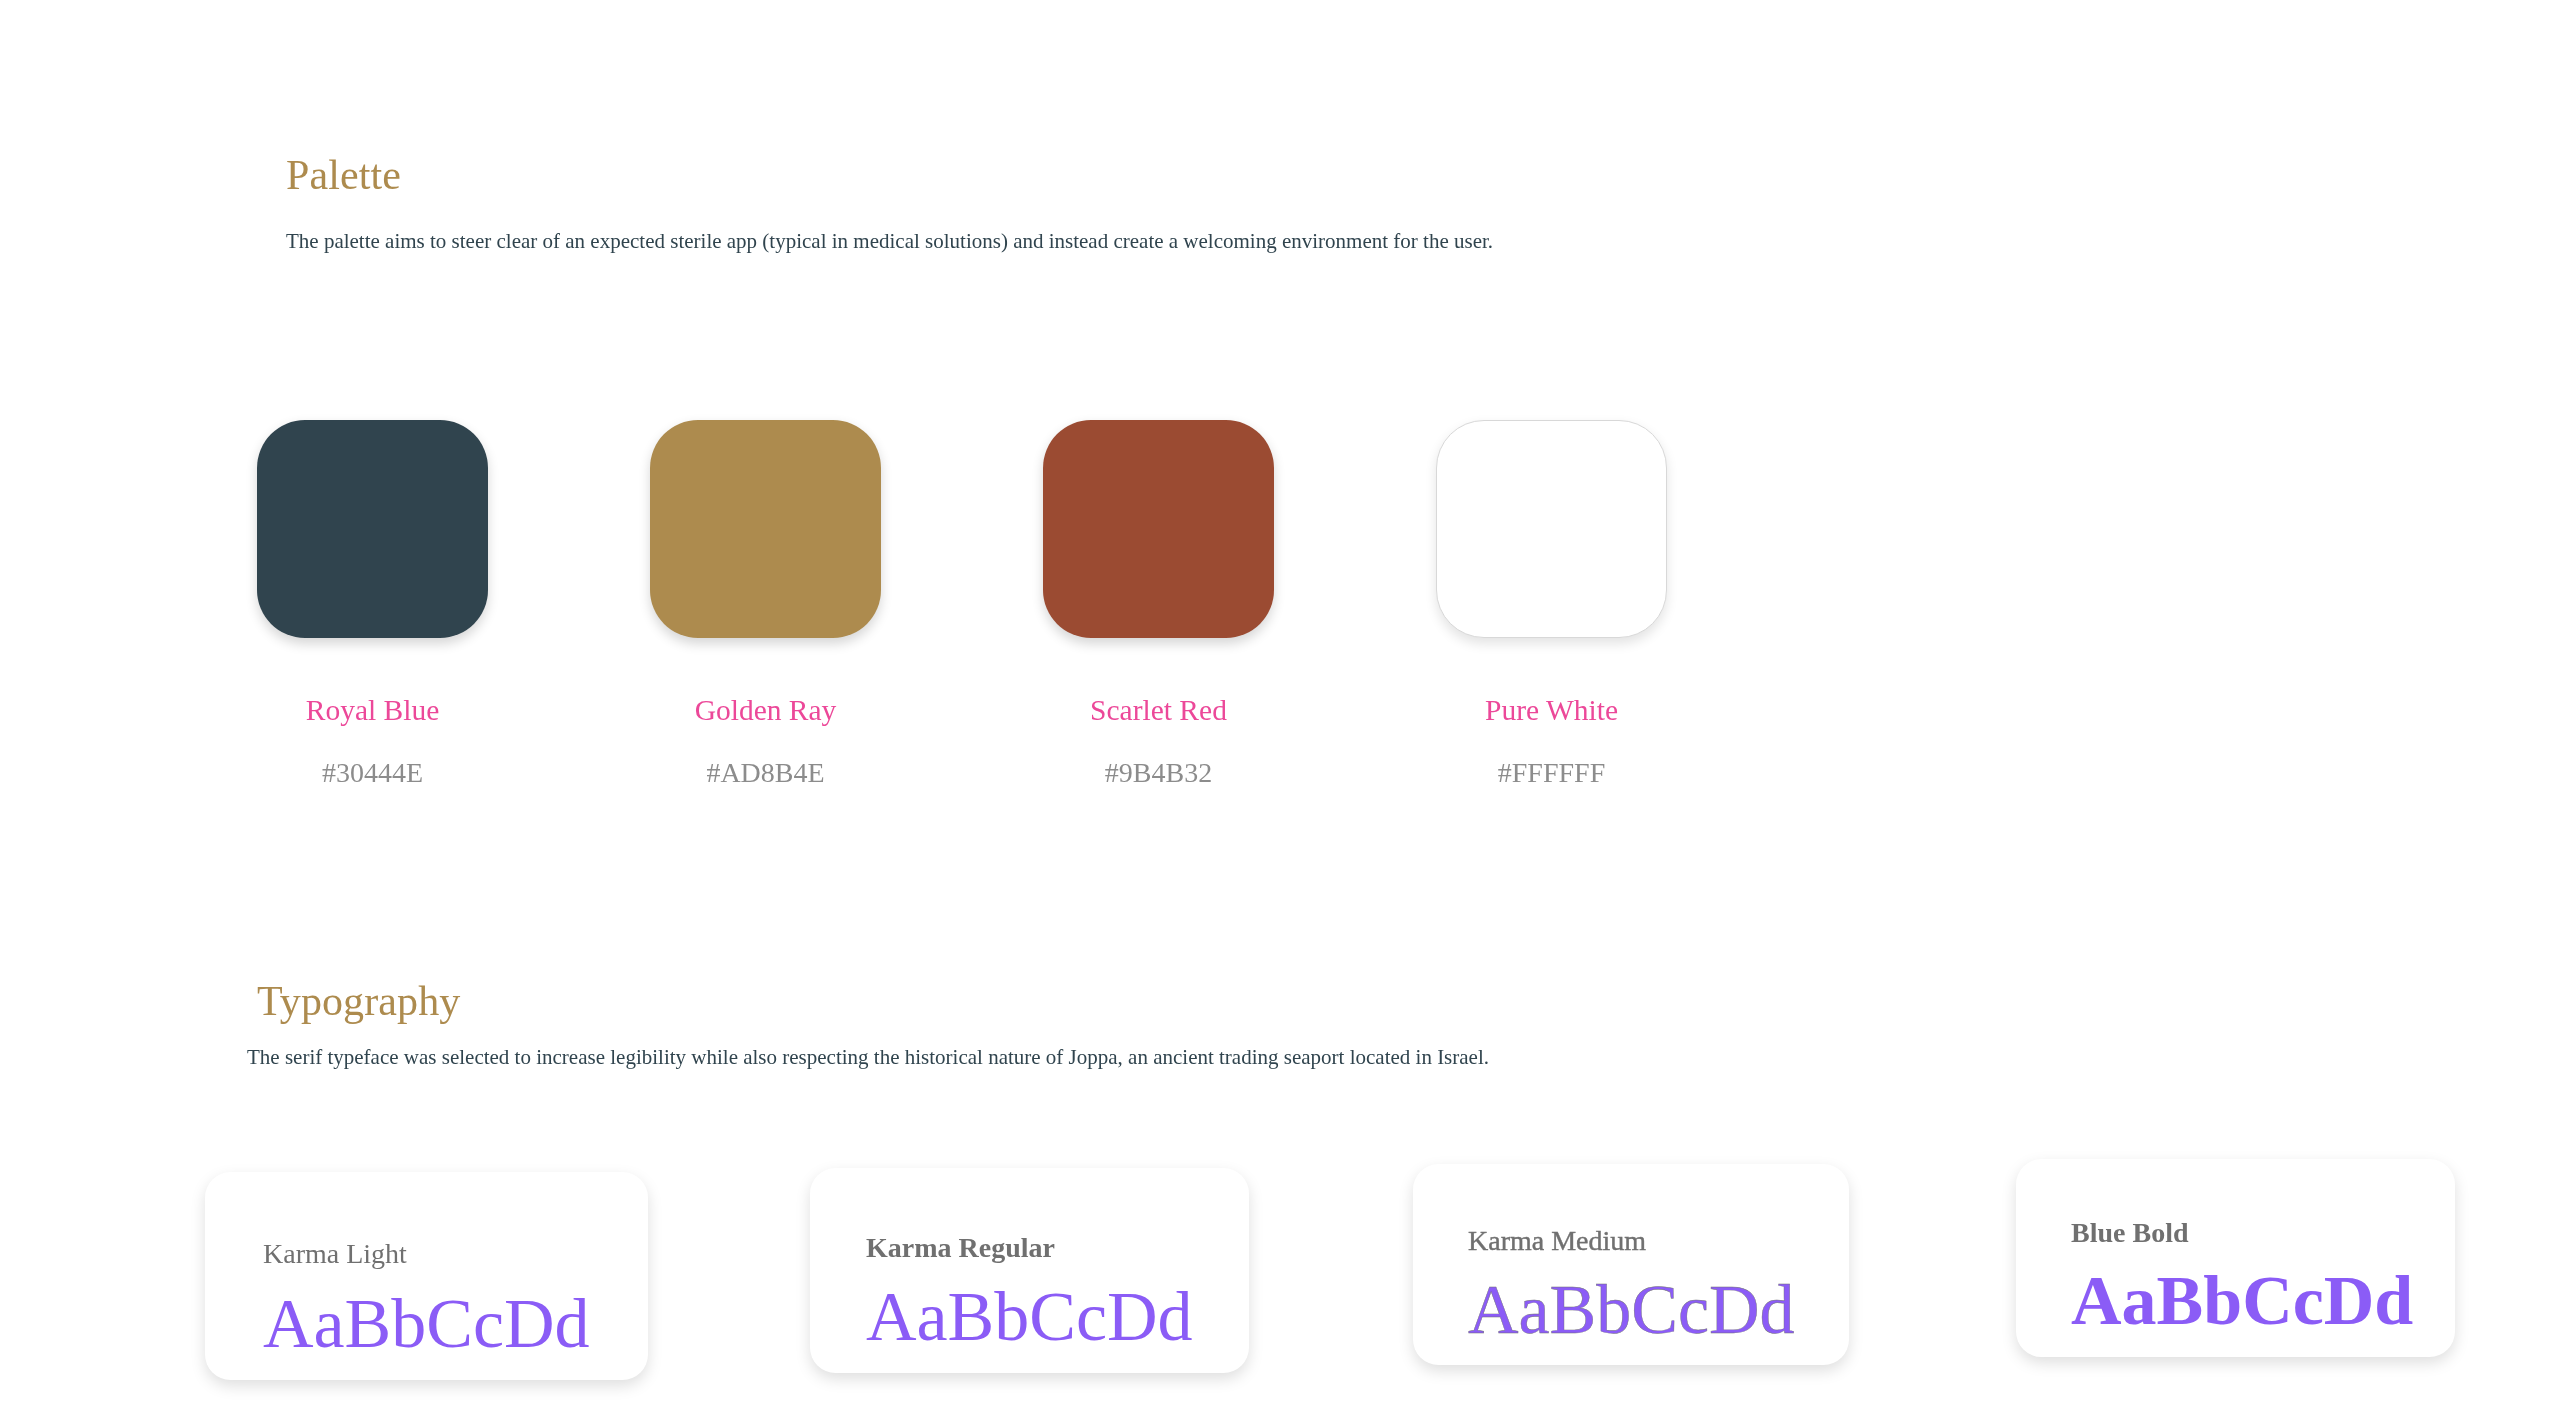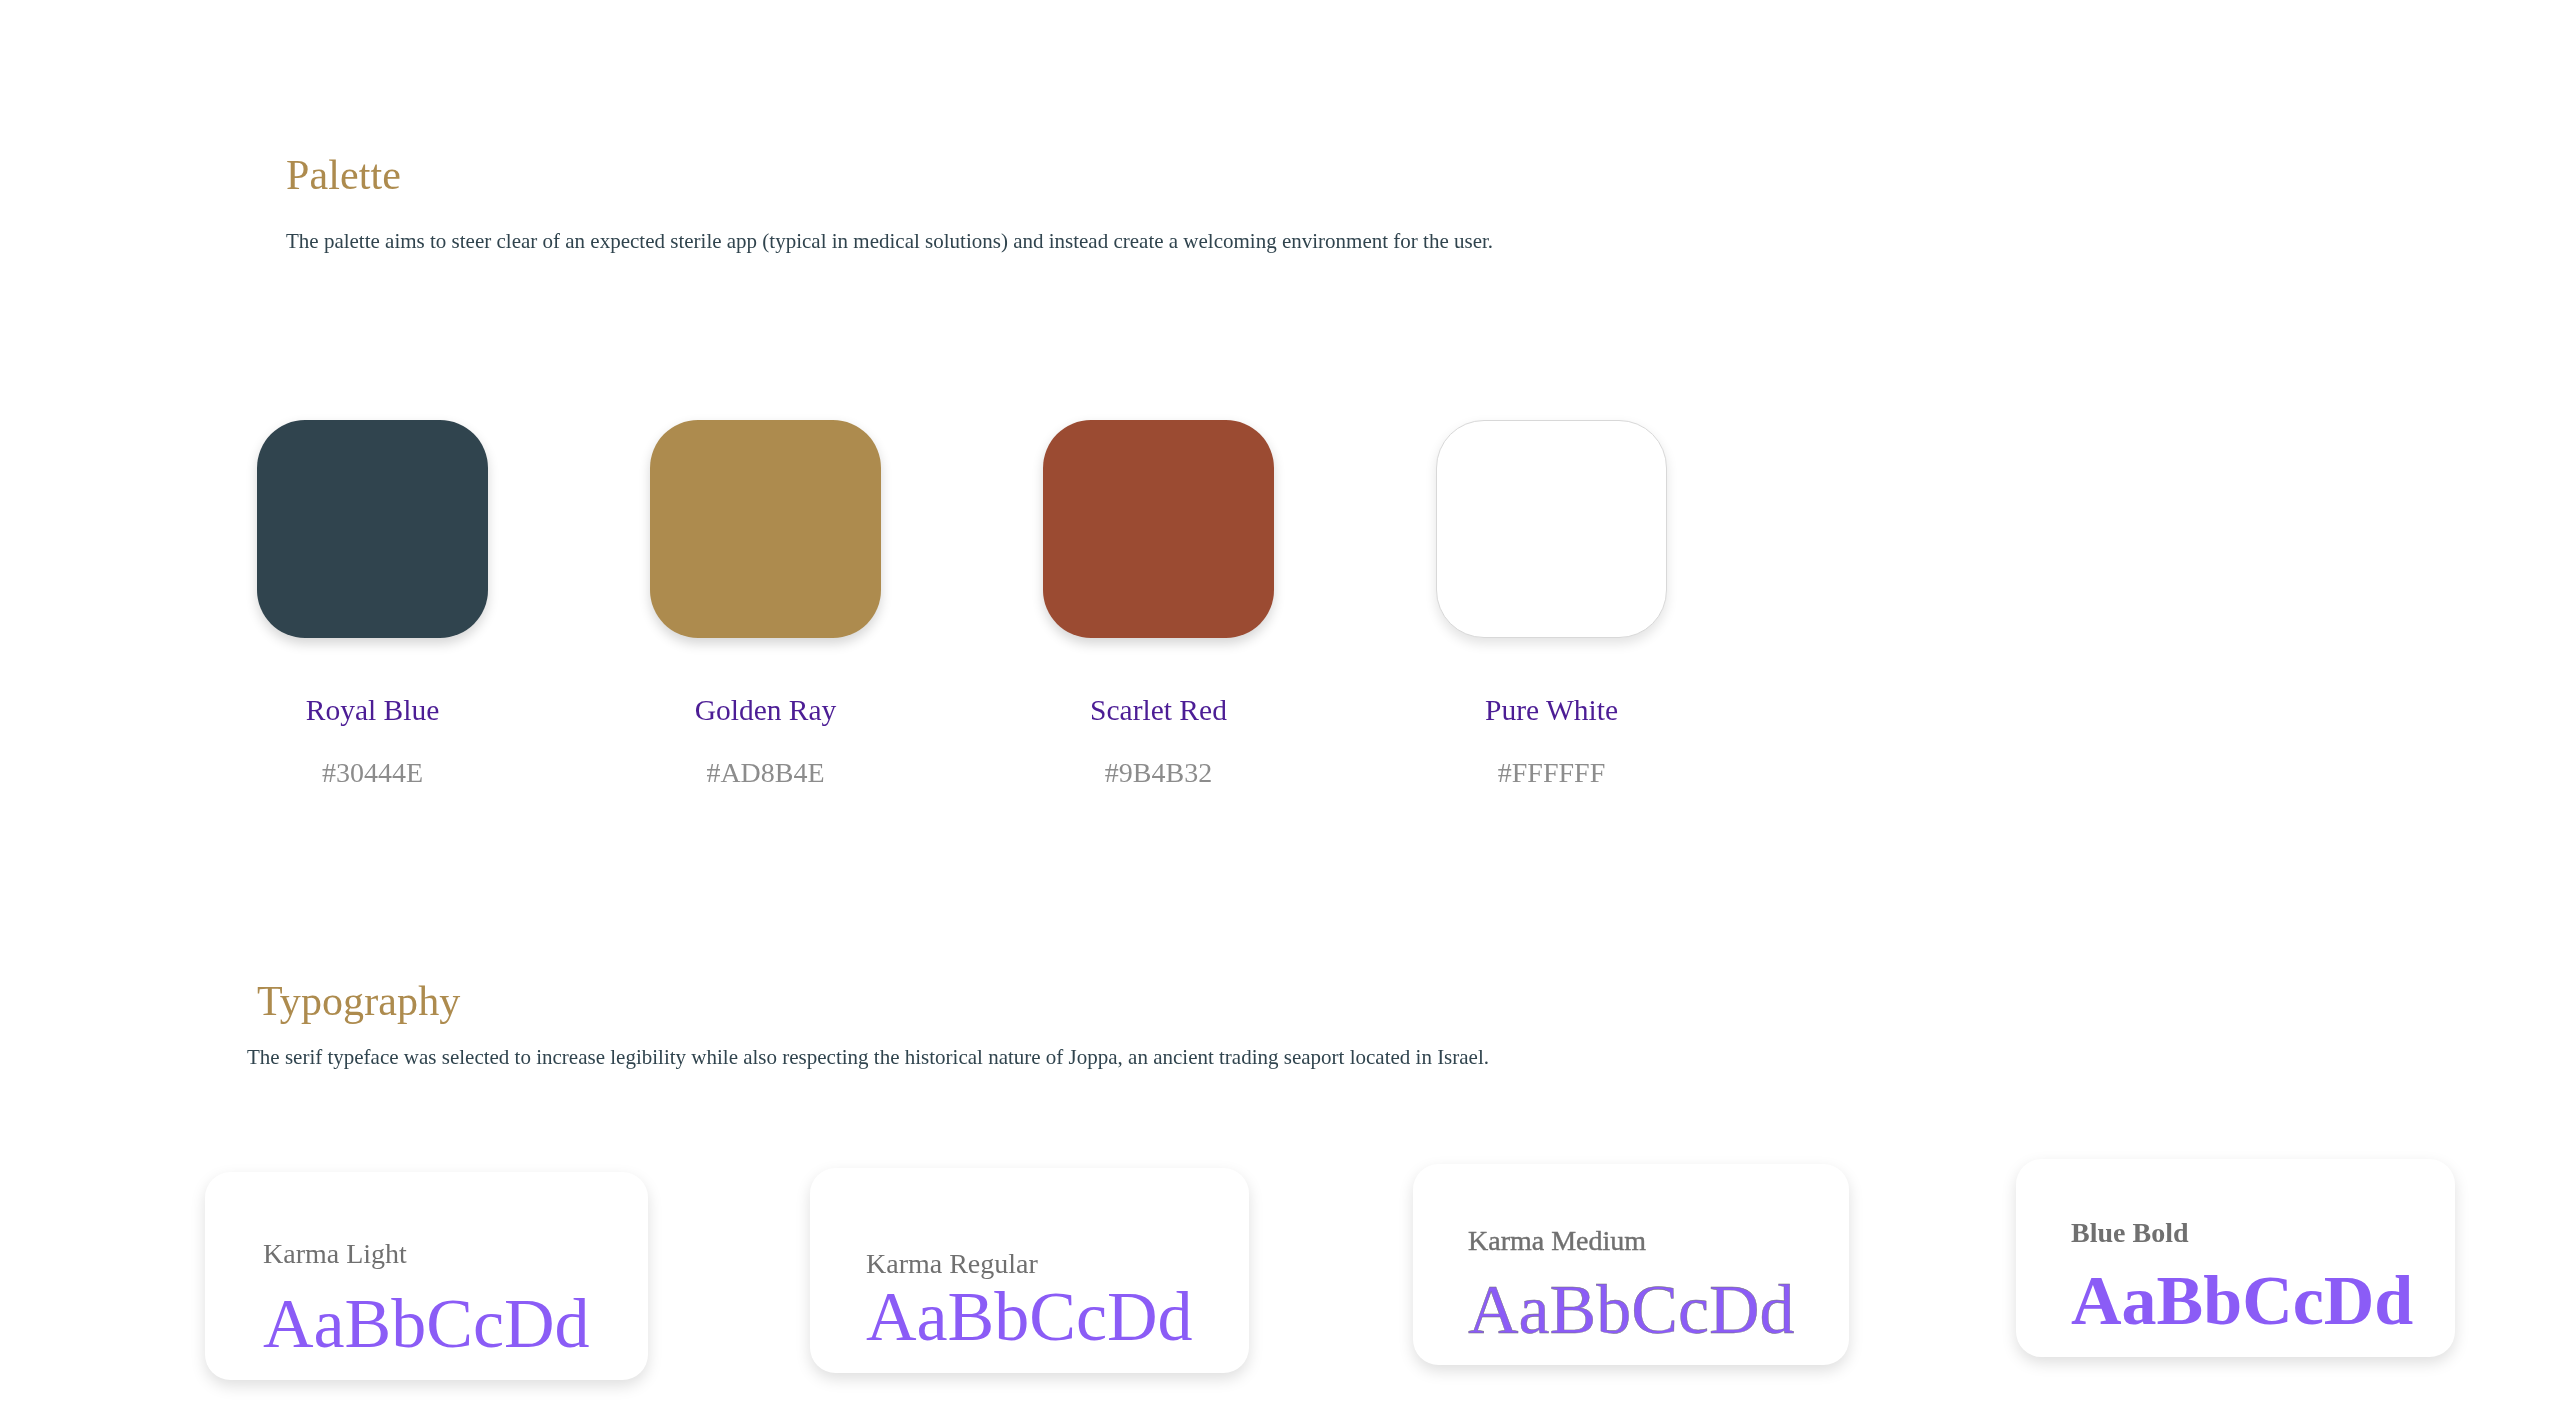--- a/index.html
+++ b/index.html
@@ -74,21 +74,21 @@
   .swatch-chip.is-white {
     background:#FFFFFF;
     border:1.3px solid #D8D8D8;
     box-shadow:0 5.4px 12px rgba(0,0,0,0.11);
   }
 
   .swatch-name {
     margin-top:42px;
     font-family:"Liberation Serif", serif;
     font-size:29.5px;
-    color:#4c1d95;
+    color:#ec4899;
     line-height:1.0;
     white-space:nowrap;
   }
   .swatch-hex {
     margin-top:1px;
     font-family:"Liberation Serif", serif;
     font-size:28px;
     color:#8C8C8C;
     line-height:1.0;
     white-space:nowrap;
@@ -134,21 +134,21 @@
     white-space:nowrap;
   }
 
   
   .card-light { left:0px;    top:13.4px;  width:443px; height:208px; }
   .card-light .card-label  { left:42px; top:52px;  font-size:28px; font-weight:300; }
   .card-light .card-sample { left:42px; top:101px; font-size:70px; font-weight:300; }
 
   
   .card-regular { left:605px; top:9.4px;  width:439px; height:205px; }
-  .card-regular .card-label  { left:40px; top:50px;  font-size:28px; font-weight:400;margin-top:16px; }
+  .card-regular .card-label  { left:40px; top:50px;  font-size:28px; font-weight:700; }
   .card-regular .card-sample { left:40px; top:98px; font-size:70px; font-weight:400; }
 
   
   .card-medium { left:1208px; top:5.4px;  width:436px; height:201px; }
   .card-medium .card-label  { left:39px; top:47px;  font-size:28px; font-weight:500; }
   .card-medium .card-sample { left:39px; top:95px; font-size:70px; font-weight:500; }
 
   .card-medium .card-label,
   .card-medium .card-sample { -webkit-text-stroke:0.4px #707070; }
 

